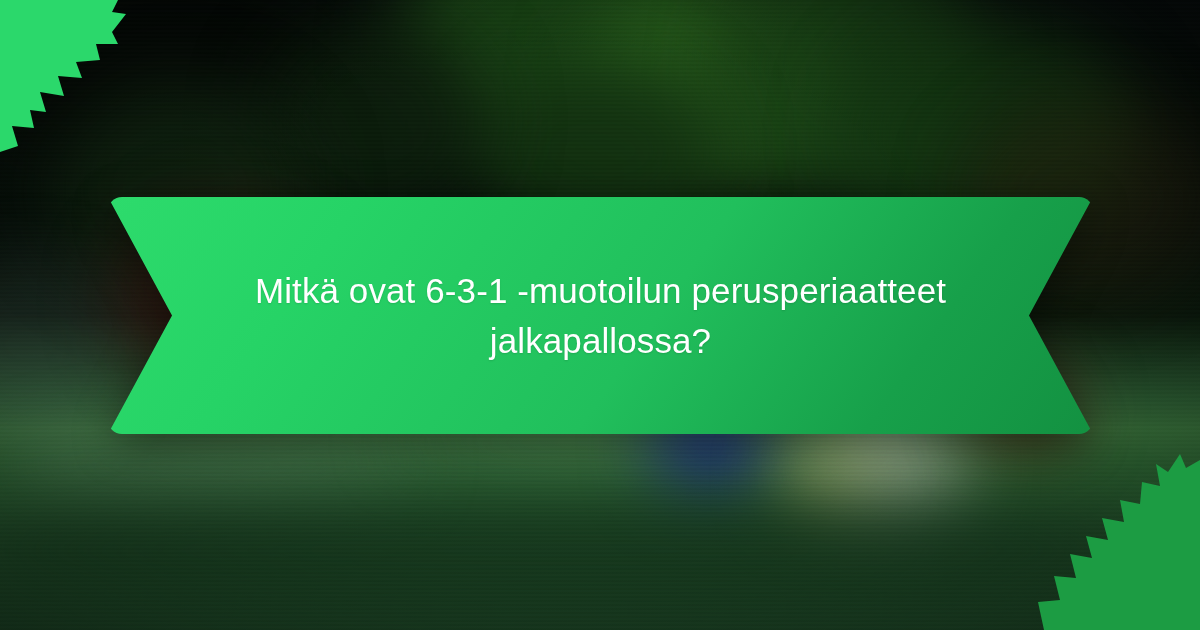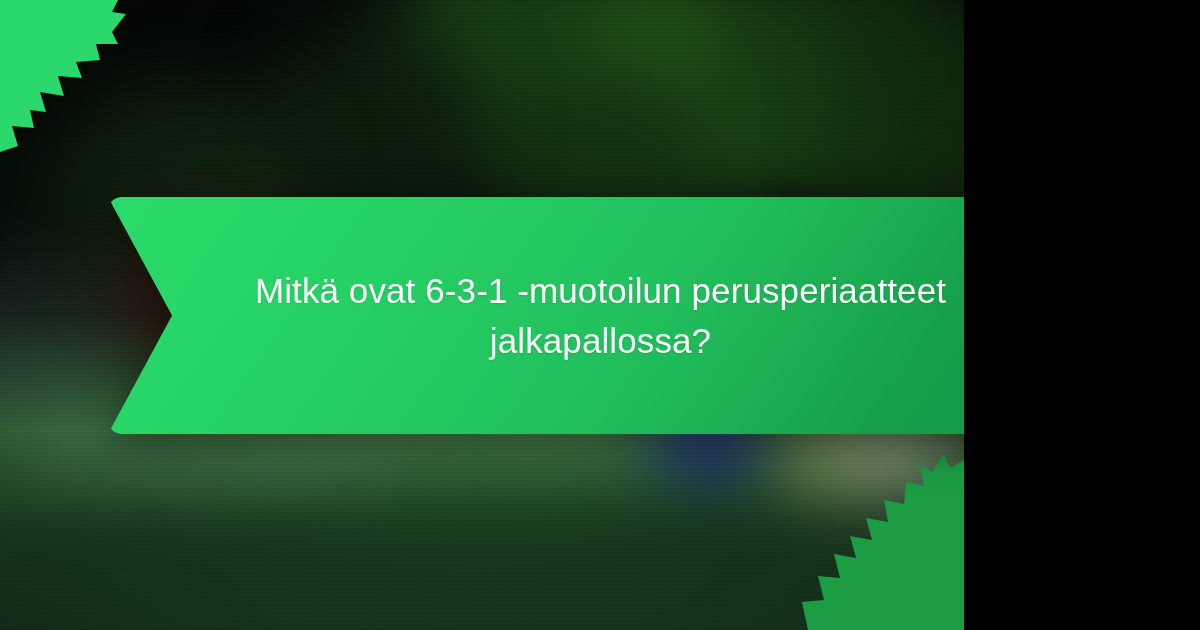--- a/index.html
+++ b/index.html
@@ -7,21 +7,21 @@
     margin: 0;
     padding: 0;
     background: #000;
   }
   body {
     font-family: "Liberation Sans", sans-serif;
   }
 
   .card {
     position: relative;
-    width: 964px;
+    width: 1200px;
     height: 630px;
     overflow: hidden;
     background: #050a05;
   }
 
   
   .bg-photo {
     position: absolute;
     inset: -40px;
     overflow: hidden;

